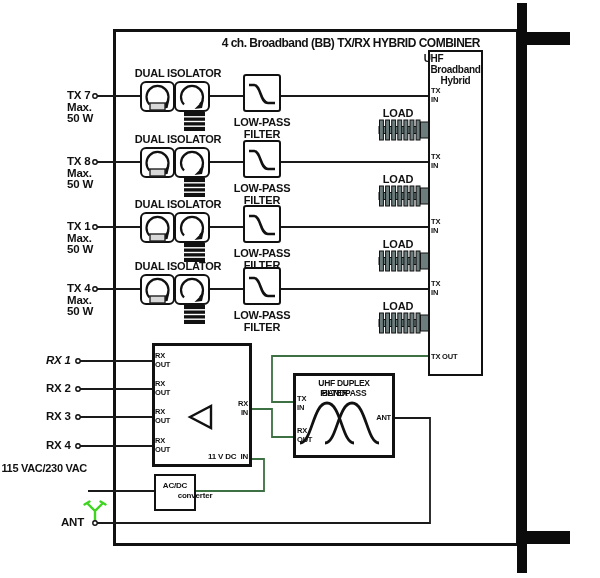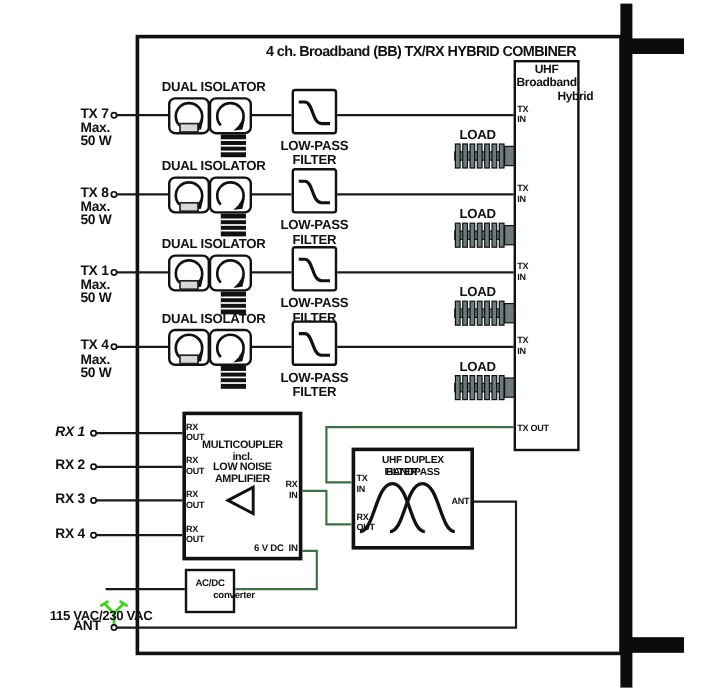--- a/index.html
+++ b/index.html
@@ -234,23 +234,23 @@
       <circle cx="78" cy="361" r="2.2"></circle>
         <circle cx="78" cy="389" r="2.2"></circle>
         <circle cx="78" cy="417" r="2.2"></circle>
         <circle cx="78" cy="446" r="2.2"></circle>
       <circle cx="95" cy="523" r="2.2"></circle>
     </g>
   </svg>
 
   <div class="lbl title1 ctr" style="left:120px;top:37px;width:360px;">4 ch. Broadband (BB) TX/RX HYBRID COMBINER</div>
 
-  <div class="lbl t10 ctr" style="left:429px;top:54px;width:53px;">UHF</div>
+  <div class="lbl t10 ctr" style="left:407px;top:54px;width:53px;">UHF</div>
   <div class="lbl t10 ctr" style="left:429px;top:65px;width:53px;">Broadband</div>
-  <div class="lbl t10 ctr" style="left:429px;top:76px;width:53px;margin-left:24px;">Hybrid</div>
+  <div class="lbl t10 ctr" style="left:429px;top:76px;width:53px;">Hybrid</div>
   <div class="lbl t75" style="left:431px;top:353px;">TX OUT</div>
 
   <div class="lbl t12" style="left:67px;top:90px;">
     <div>TX 7</div>
     <div>Max.</div>
     <div>50 W</div>
   </div>
   <div class="lbl t11 ctr" style="left:133px;top:68px;width:90px;">DUAL ISOLATOR</div>
   <div class="lbl t11 ctr" style="left:219px;top:117px;width:86px;">LOW-PASS FILTER</div>
   <div class="lbl t11 ctr" style="left:375px;top:108px;width:46px;">LOAD</div>
@@ -313,43 +313,37 @@
   </div>
   <div class="lbl t75" style="left:155px;top:408px;">
     <div>RX</div>
     <div>OUT</div>
   </div>
   <div class="lbl t75" style="left:155px;top:437px;">
     <div>RX</div>
     <div>OUT</div>
   </div>
 
-  <div class="lbl t9 ctr" style="left:154px;top:366px;width:96px;">
-    <div>MULTICOUPLER</div>
-    <div>incl.</div>
-    <div>LOW NOISE</div>
-    <div>AMPLIFIER</div>
-  </div>
   <div class="lbl t75 rt" style="left:215px;top:400px;width:33px;">
     <div>RX</div>
     <div>IN</div>
   </div>
-  <div class="lbl t8 rt" style="left:168px;top:452px;width:80px;white-space:pre;">6 V DC  IN</div>
+  <div class="lbl t8 rt" style="left:168px;top:452px;width:80px;white-space:pre;">11 V DC  IN</div>
 
   <div class="lbl t85 ctr" style="left:296px;top:378px;width:96px;">UHF DUPLEX BANDPASS</div>
   <div class="lbl t85 ctr" style="left:296px;top:388px;width:76px;">FILTER</div>
   <div class="lbl t75" style="left:297px;top:395px;">
     <div>TX</div>
     <div>IN</div>
   </div>
   <div class="lbl t75" style="left:297px;top:427px;">
     <div>RX</div>
     <div>OUT</div>
   </div>
   <div class="lbl t75 rt" style="left:355px;top:414px;width:36px;">ANT</div>
 
-  <div class="lbl t11 rt" style="left:0px;top:509px;width:87px;letter-spacing:-0.3px;padding-left:40px;">115 VAC/230 VAC</div>
+  <div class="lbl t11 rt" style="left:0px;top:463px;width:87px;letter-spacing:-0.3px;">115 VAC/230 VAC</div>
   <div class="lbl t8 ctr" style="left:155px;top:481px;width:40px;">AC/DC</div>
   <div class="lbl t8 ctr" style="left:155px;top:491px;width:40px;padding-left:20px;">converter</div>
 
   <div class="lbl t12 rt" style="left:50px;top:517px;width:34px;">ANT</div>
 
 </div>
 
 </body></html>

